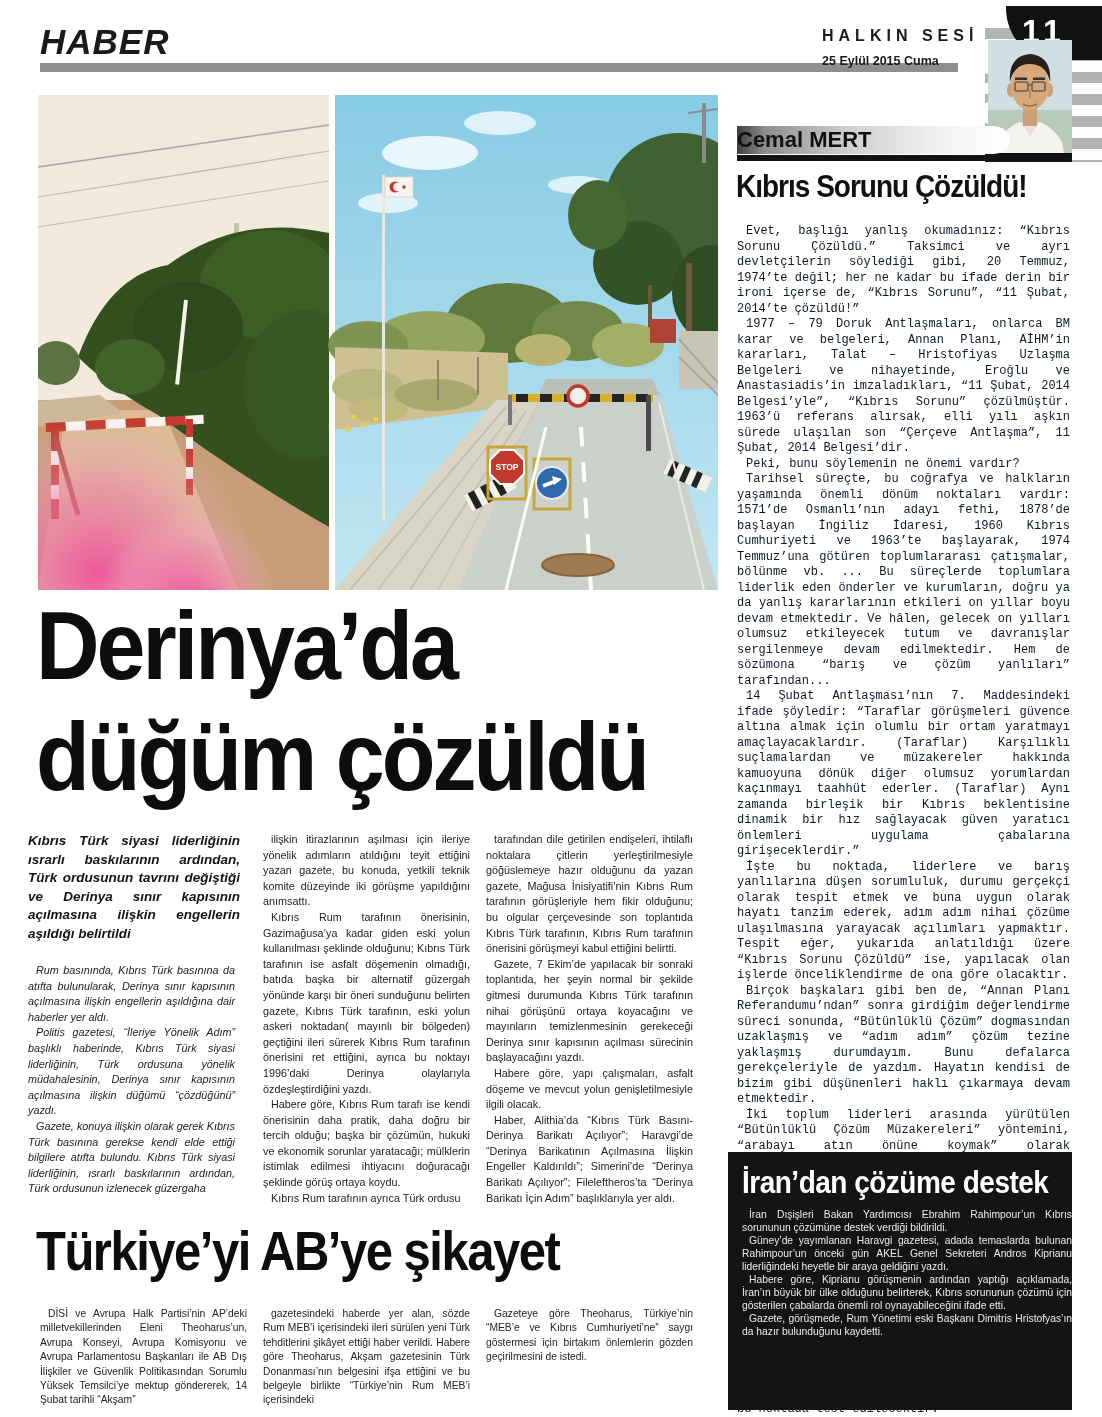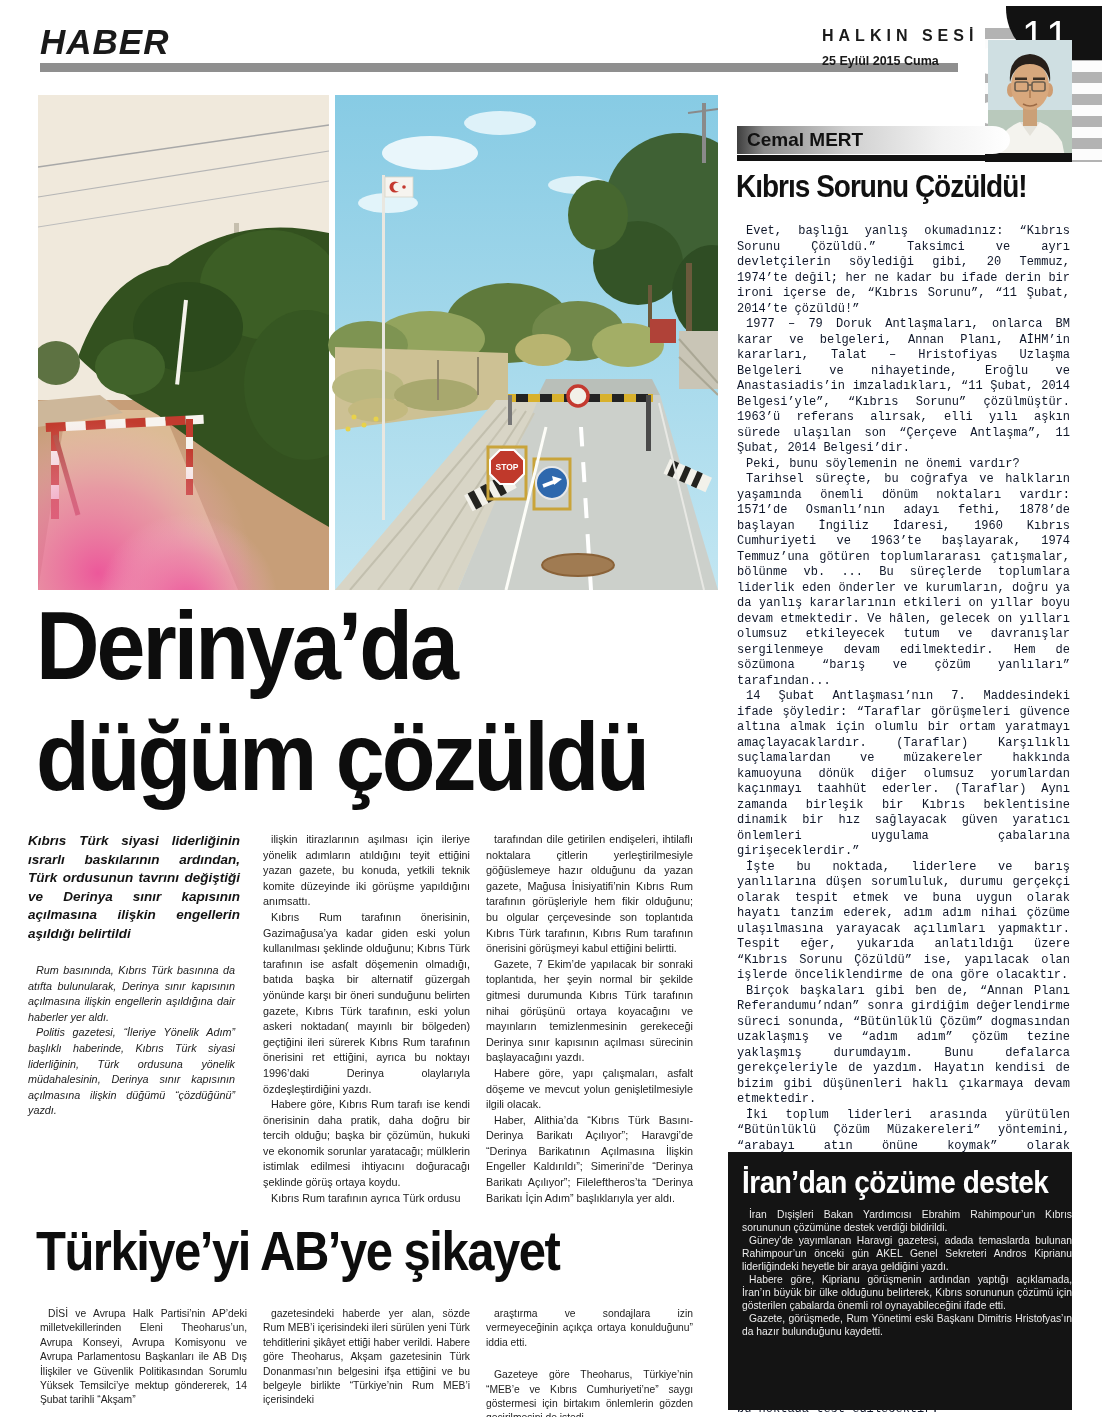--- a/index.html
+++ b/index.html
@@ -14,29 +14,29 @@
   .masthead-name { left:822px; top:27px; font-size:16px; font-weight:700; letter-spacing:5px; white-space:nowrap; }
   .masthead-date { left:822px; top:48px; font-size:12.5px; font-weight:700;margin-top:6px; }
 
   
   .corner-stripes { left:985px; top:28px; width:117px; height:134px;
     background:repeating-linear-gradient(180deg,#b3b3b3 0 11px,#fcfcfc 11px 22px); }
   .blob1 { left:976px; top:48px; width:26px; height:26px; border-radius:50%; background:#fff; }
   .blob2 { left:979px; top:102px; width:22px; height:22px; border-radius:50%; background:#fff; }
   .corner-black { left:1006px; top:6px; width:96px; height:54px; background:#121212;
     border-bottom-left-radius:48px 52px; }
-  .page-number { padding:7px 0 0 16px; font-size:40px; font-weight:400; letter-spacing:5px; color:#fff; }
+  .page-number { padding:7px 0 0 16px; font-size:32px; font-weight:700; letter-spacing:5px; color:#fff; }
   .corner-bar { left:985px; top:153px; width:87px; height:9px; background:#121212; }
   .portrait { left:988px; top:40px; width:84px; height:122px; }
 
   
   .cemal-bar { left:737px; top:126px; width:273px; height:28px;
     background:linear-gradient(90deg,#3f3f3f 0,#8c8c8c 10%,#cfcfcf 40%,#f2f2f2 75%,#ffffff 100%);
     border-top-right-radius:20px 16px; border-bottom-right-radius:20px 16px; }
-  .cemal-name { padding-left:10px; line-height:28px; font-size:19px; font-weight:700; color:#111; }
+  .cemal-name { line-height:28px; font-size:22px; font-weight:700; color:#111; }
   .cemal-rule { left:737px; top:155px; width:334px; height:6px; background:#121212; }
   .opinion-headline { left:736px; top:169px; font-size:28px; font-weight:800; letter-spacing:-1px;
     transform:scaleY(1.12); transform-origin:top left; white-space:nowrap; color:#111; }
   .opinion-body { left:737px; top:224px; width:333px; font-size:12px; line-height:15.5px;
     text-align:justify; color:#0f172a;font-family:Liberation Mono, monospace; }
   .opinion-body p { text-indent:9px; }
 
   
   .photo-wrap { left:38px; top:95px; width:680px; height:358px; }
 
@@ -290,20 +290,21 @@
   <div class="abs main-headline">
     <div>Derinya’da</div>
     <div>düğüm çözüldü</div>
   </div>
 
   <div class="mcol mcol1">
     <div class="intro">Kıbrıs Türk siyasi liderliğinin ısrarlı baskılarının ardından, Türk ordusunun tavrını değiştiği ve Derinya sınır kapısının açılmasına ilişkin engellerin aşıldığı belirtildi</div>
     <div class="body">
         <p class="para">Rum basınında, Kıbrıs Türk basınına da atıfta bulunularak, Derinya sınır kapısının açılmasına ilişkin engellerin aşıldığına dair haberler yer aldı.</p>
         <p class="para">Politis gazetesi, “İleriye Yönelik Adım” başlıklı haberinde, Kıbrıs Türk siyasi liderliğinin, Türk ordusuna yönelik müdahalesinin, Derinya sınır kapısının açılmasına ilişkin düğümü “çözdüğünü” yazdı.</p>
+        <p class="para">Gazete, konuya ilişkin olarak gerek Kıbrıs Türk basınına gerekse kendi elde ettiği bilgilere atıfta bulundu. Kıbrıs Türk siyasi liderliğinin, ısrarlı baskılarının ardından, Türk ordusunun izlenecek güzergaha</p>
       </div>
   </div>
   <div class="mcol mcol2">
       <p class="para">ilişkin itirazlarının aşılması için ileriye yönelik adımların atıldığını teyit ettiğini yazan gazete, bu konuda, yetkili teknik komite düzeyinde iki görüşme yapıldığını anımsattı.</p>
       <p class="para">Kıbrıs Rum tarafının önerisinin, Gazimağusa’ya kadar giden eski yolun kullanılması şeklinde olduğunu; Kıbrıs Türk tarafının ise asfalt döşemenin olmadığı, batıda başka bir alternatif güzergah yönünde karşı bir öneri sunduğunu belirten gazete, Kıbrıs Türk tarafının, eski yolun askeri noktadan( mayınlı bir bölgeden) geçtiğini ileri sürerek Kıbrıs Rum tarafının önerisini ret ettiğini, ayrıca bu noktayı 1996’daki Derinya olaylarıyla özdeşleştirdiğini yazdı.</p>
       <p class="para">Habere göre, Kıbrıs Rum tarafı ise kendi önerisinin daha pratik, daha doğru bir tercih olduğu; başka bir çözümün, hukuki ve ekonomik sorunlar yaratacağı; mülklerin istimlak edilmesi ihtiyacını doğuracağı şeklinde görüş ortaya koydu.</p>
       <p class="para">Kıbrıs Rum tarafının ayrıca Türk ordusu</p>
     </div>
   <div class="mcol mcol3">
       <p class="para">tarafından dile getirilen endişeleri, ihtilaflı noktalara çitlerin yerleştirilmesiyle göğüslemeye hazır olduğunu da yazan gazete, Mağusa İnisiyatifi’nin Kıbrıs Rum tarafının görüşleriyle hem fikir olduğunu; bu olgular çerçevesinde son toplantıda Kıbrıs Türk tarafının, Kıbrıs Rum tarafının önerisini görüşmeyi kabul ettiğini belirtti.</p>
@@ -313,21 +314,20 @@
     </div>
 
   <div class="abs second-headline">Türkiye’yi AB’ye şikayet</div>
   <div class="scol scol1">
       <p class="para">DİSİ ve Avrupa Halk Partisi’nin AP’deki milletvekillerinden Eleni Theoharus’un, Avrupa Konseyi, Avrupa Komisyonu ve Avrupa Parlamentosu Başkanları ile AB Dış İlişkiler ve Güvenlik Politikasından Sorumlu Yüksek Temsilci’ye mektup göndererek, 14 Şubat tarihli “Akşam”</p>
     </div>
   <div class="scol scol2">
       <p class="para">gazetesindeki haberde yer alan, sözde Rum MEB’i içerisindeki ileri sürülen yeni Türk tehditlerini şikâyet ettiği haber verildi. Habere göre Theoharus, Akşam gazetesinin Türk Donanması’nın belgesini ifşa ettiğini ve bu belgeyle birlikte “Türkiye’nin Rum MEB’i içerisindeki</p>
     </div>
   <div class="scol scol3">
-      <p class="para">araştırma ve sondajlara izin vermeyeceğinin açıkça ortaya konulduğunu” iddia etti.</p>
       <p class="para">Gazeteye göre Theoharus, Türkiye’nin “MEB’e ve Kıbrıs Cumhuriyeti’ne” saygı göstermesi için birtakım önlemlerin gözden geçirilmesini de istedi.</p>
     </div>
 
   <div class="abs iran-box">
     <div class="iran-headline">İran’dan çözüme destek</div>
     <div class="iran-body">
         <p class="para">İran Dışişleri Bakan Yardımcısı Ebrahim Rahimpour’un Kıbrıs sorununun çözümüne destek verdiği bildirildi.</p>
         <p class="para">Güney’de yayımlanan Haravgi gazetesi, adada temaslarda bulunan Rahimpour’un önceki gün AKEL Genel Sekreteri Andros Kiprianu liderliğindeki heyetle bir araya geldiğini yazdı.</p>
         <p class="para">Habere göre, Kiprianu görüşmenin ardından yaptığı açıklamada, İran’ın büyük bir ülke olduğunu belirterek, Kıbrıs sorununun çözümü için gösterilen çabalarda önemli rol oynayabileceğini ifade etti.</p>
         <p class="para">Gazete, görüşmede, Rum Yönetimi eski Başkanı Dimitris Hristofyas’ın da hazır bulunduğunu kaydetti.</p>

